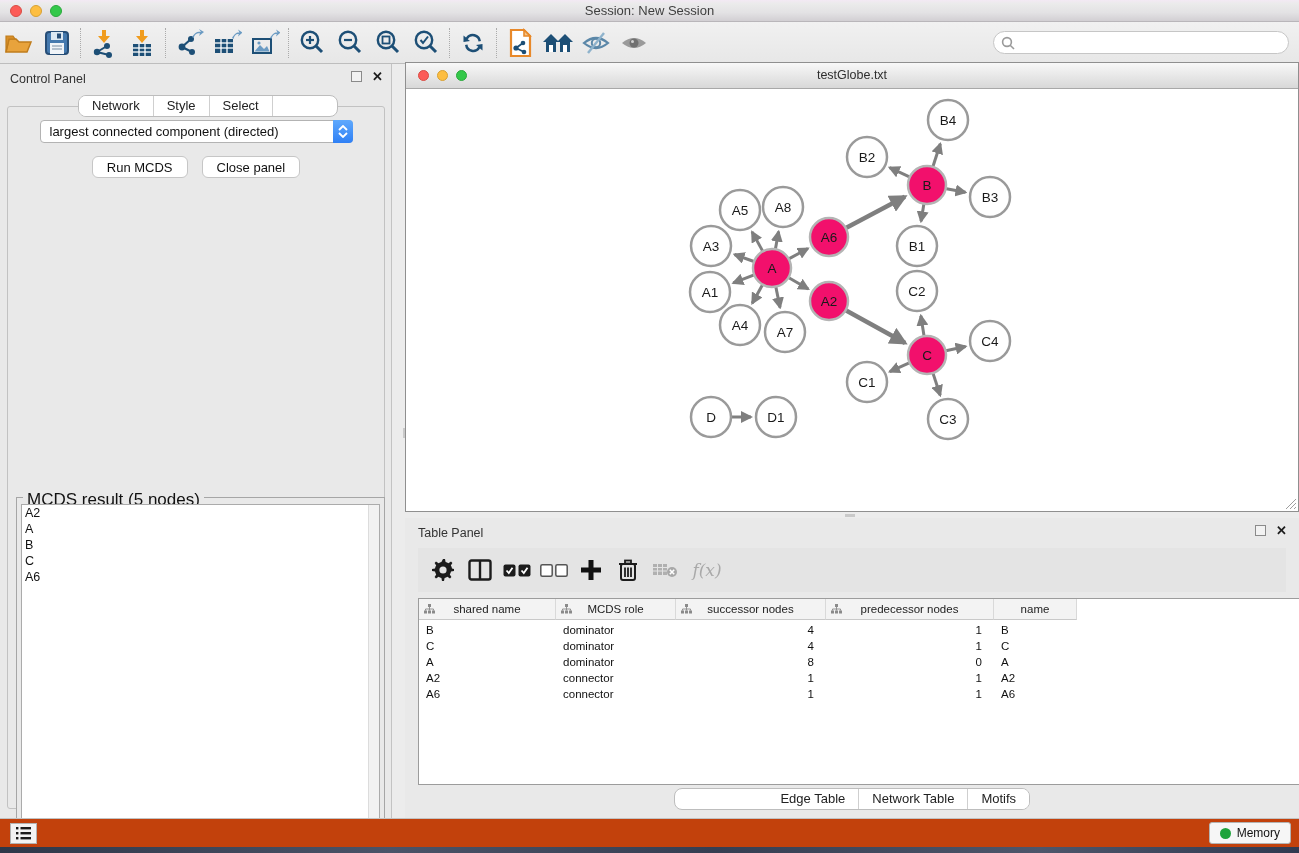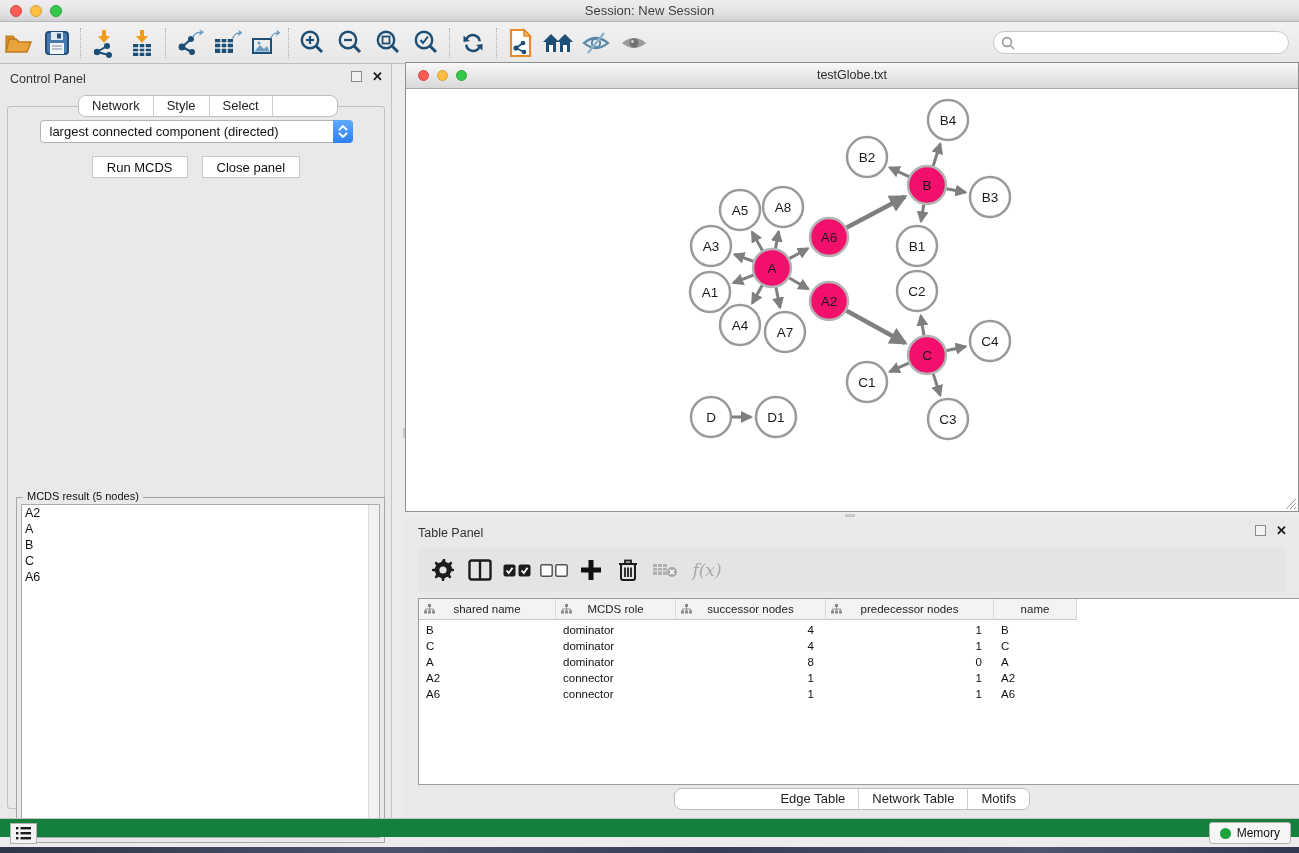--- a/index.html
+++ b/index.html
@@ -43,26 +43,26 @@
 
   #cp-tabs { position:absolute; left:78px; top:31px; z-index:2; }
   #cp-pane { position:absolute; left:7px; top:42px; width:378px; height:703px;
     border:1px solid #c2c2c2; border-radius:3px; background:#e9e9e9; }
   #opt-label { text-align:center; margin-top:26px; font-size:13px; color:#111; }
   #criterion { position:relative; margin:13px auto 0 auto; width:313px; height:23px; background:#fff;
     border:1px solid #b3b3b3; border-radius:4px; font-size:13px; line-height:21px; padding-left:9px; color:#111; cursor:pointer; }
   #criterion .stepper { position:absolute; right:-1px; top:-1px; width:20px; height:23px; border-radius:0 4px 4px 0;
     background:linear-gradient(#5fa9fd,#2f80f5); display:flex; flex-direction:column; align-items:center; justify-content:center; gap:1px; }
   .cp-buttons { display:flex; justify-content:center; gap:14px; margin-top:13px; }
-  .mac-btn { background:#fff; border:1px solid #c6c6c6; border-radius:0; height:22px; font-size:13px;
+  .mac-btn { background:#fff; border:1px solid #c6c6c6; border-radius:6px; height:22px; font-size:13px;
     padding:0 14px; color:#111; font-family:"Liberation Sans",sans-serif; cursor:pointer; }
 
   #mcds-fieldset { position:absolute; left:8px; top:390px; width:369px; height:346px;
     border:1px solid #a6a6a6; background:#e9e9e9; }
-  #mcds-legend { position:absolute; left:6px; top:-8px; background:#e9e9e9; padding:0 4px; font-size:11px; color:#111; }
+  #mcds-legend { position:absolute; left:6px; top:-8px; background:#e9e9e9; padding:0 4px; font-size:17px; color:#111; }
   #mcds-list { position:absolute; left:4px; top:6px; right:4px; bottom:4px; background:#fff; border:1px solid #ababab; overflow:hidden; }
   #mcds-scroll { position:absolute; right:0; top:0; bottom:0; width:11px; background:#f2f2f2; border-left:1px solid #dcdcdc; }
   .mcds-item { font-size:12.5px; line-height:16px; padding-left:3px; color:#111; }
 
   
   #network-window { position:absolute; left:405px; top:62px; width:894px; height:450px;
     border:1px solid #8f8f8f; background:#fff; }
   #nw-titlebar { position:relative; height:26px; background:linear-gradient(#f8f8f8,#d8d8d8);
     border-bottom:1px solid #a8a8a8; text-align:center; }
   #nw-titlebar .lights { top:7px; left:12px; }
@@ -83,21 +83,21 @@
   #tp-header { position:relative; height:21px; }
   .th-cell { position:absolute; top:0; height:21px; background:#f3f3f3; border-right:1px solid #d9d9d9;
     border-bottom:1px solid #c9c9c9; display:flex; align-items:center; justify-content:center; font-size:11.5px; color:#222; }
   .th-cell .th-icon { position:absolute; left:5px; top:5px; }
   #tp-rows { position:absolute; left:0; top:23px; right:14px; }
   .td-cell { position:absolute; font-size:11.5px; line-height:16px; color:#111; white-space:nowrap; }
   #tp-vscroll { position:absolute; right:0; top:0; bottom:0; width:13px; background:#fbfbfb; border-left:1px solid #e0e0e0; }
   #tp-tabs-wrap { position:absolute; left:0; right:0; top:270px; display:flex; justify-content:center; }
 
   
-  #status-bar { position:absolute; left:0; top:818px; width:1299px; height:19px; background:#15803d; border-top:1px solid #c2c2c2; }
+  #status-bar { position:absolute; left:0; top:818px; width:1299px; height:29px; background:#c2410c; border-top:1px solid #c2c2c2; }
   #list-btn { position:absolute; left:10px; top:4px; width:27px; height:21px; background:#f3f3f3;
     border:1px solid #b3b3b3; display:flex; align-items:center; justify-content:center; cursor:pointer; }
   #memory-btn { position:absolute; right:8px; top:3px; height:22px; background:#f6f6f6; border:1px solid #b3b3b3;
     border-radius:3px; display:flex; align-items:center; gap:6px; padding:0 10px; cursor:pointer; }
   #memory-dot { width:11px; height:11px; border-radius:50%; background:#1ea33b; }
   #memory-label { font-size:12px; color:#111; }
   #desktop-strip { position:absolute; left:0; top:847px; width:1299px; height:6px;
     background:linear-gradient(90deg,#2e3749,#4a5368 30%,#353e52 55%,#4d566b 80%,#303950); }
   .split-handle { position:absolute; background:#c9c9c9; }
 </style>

